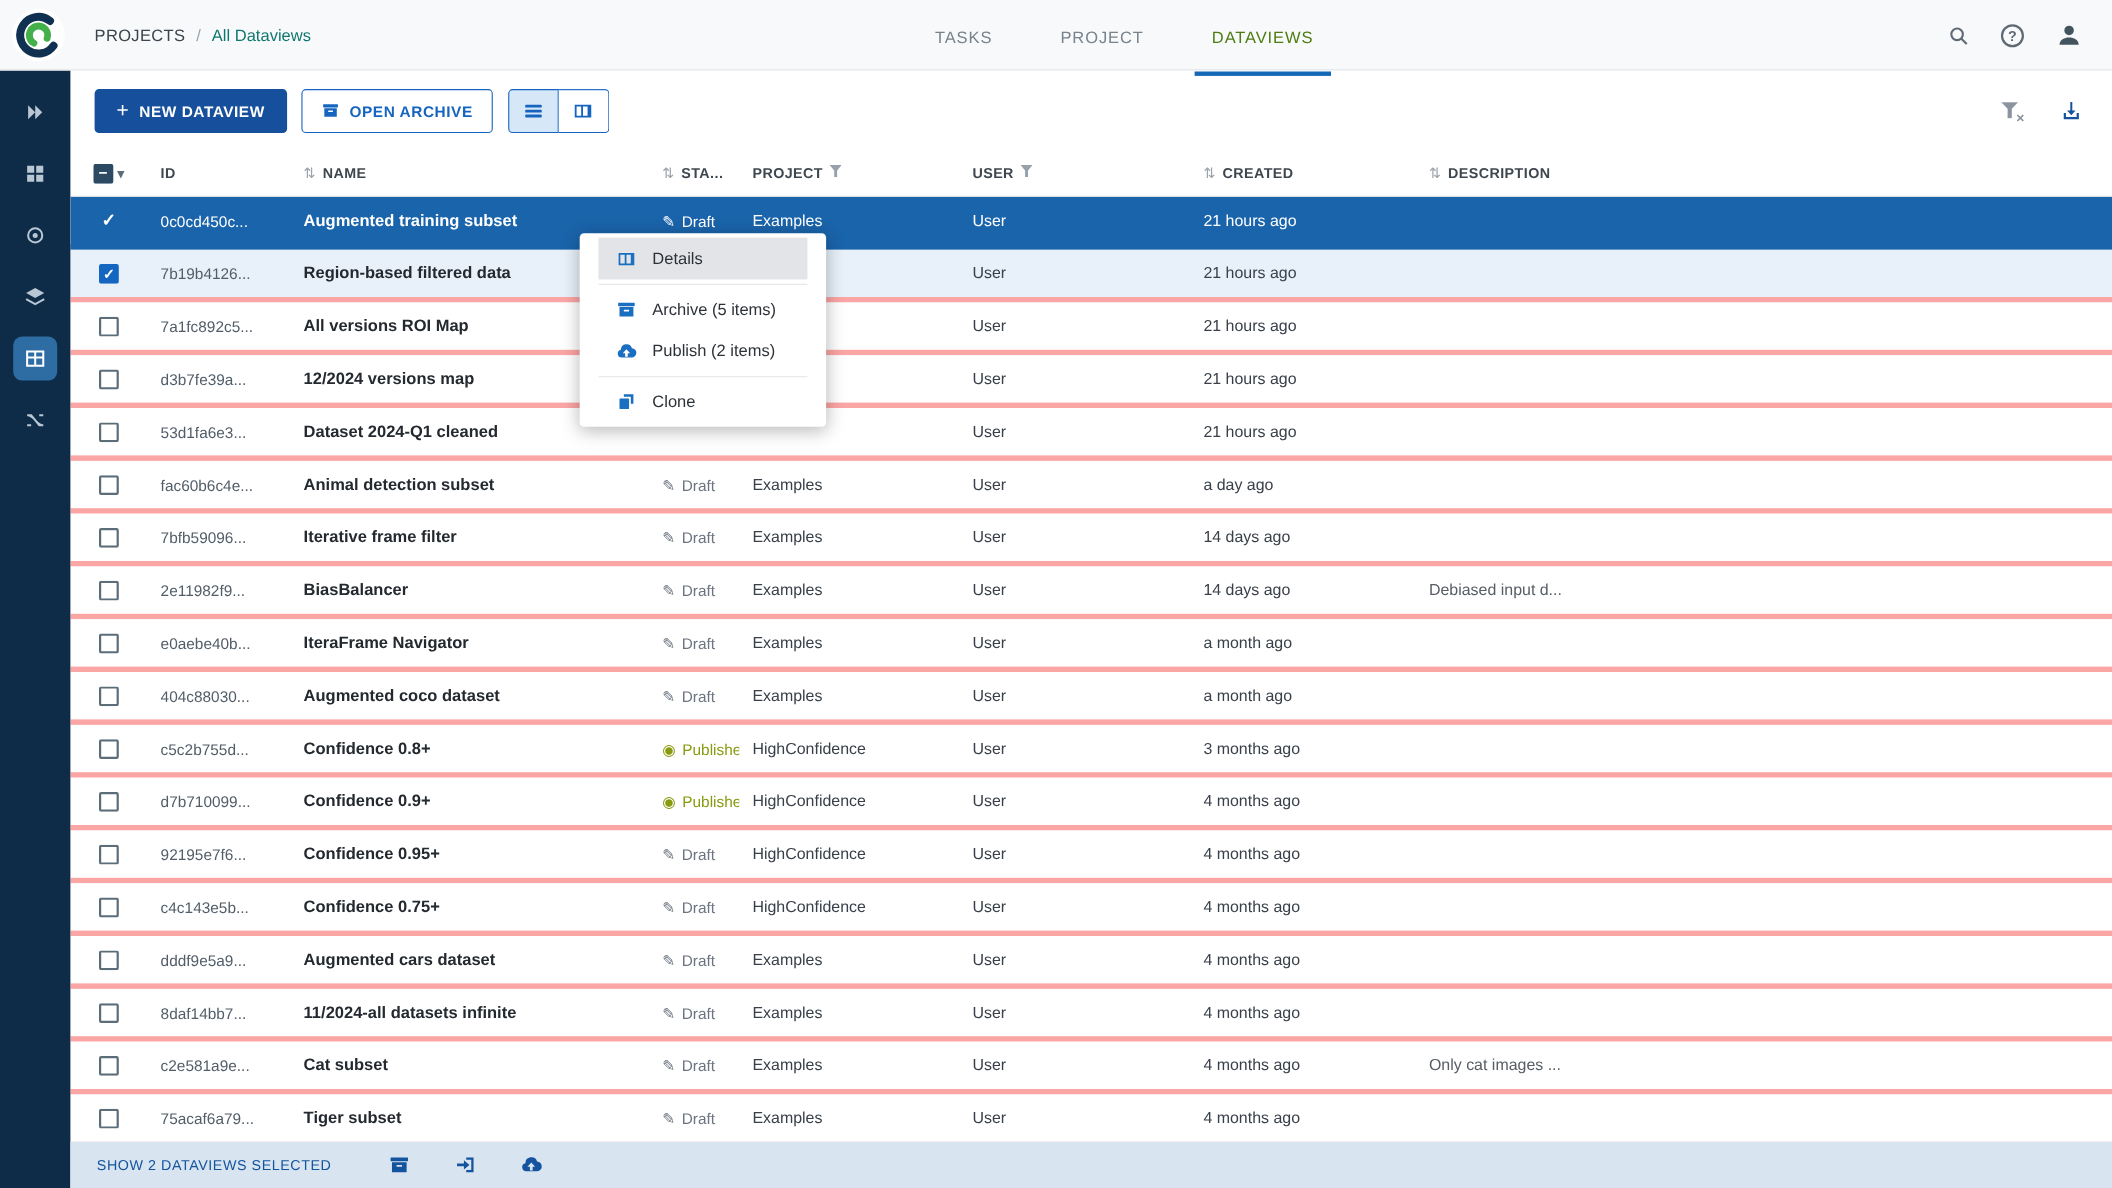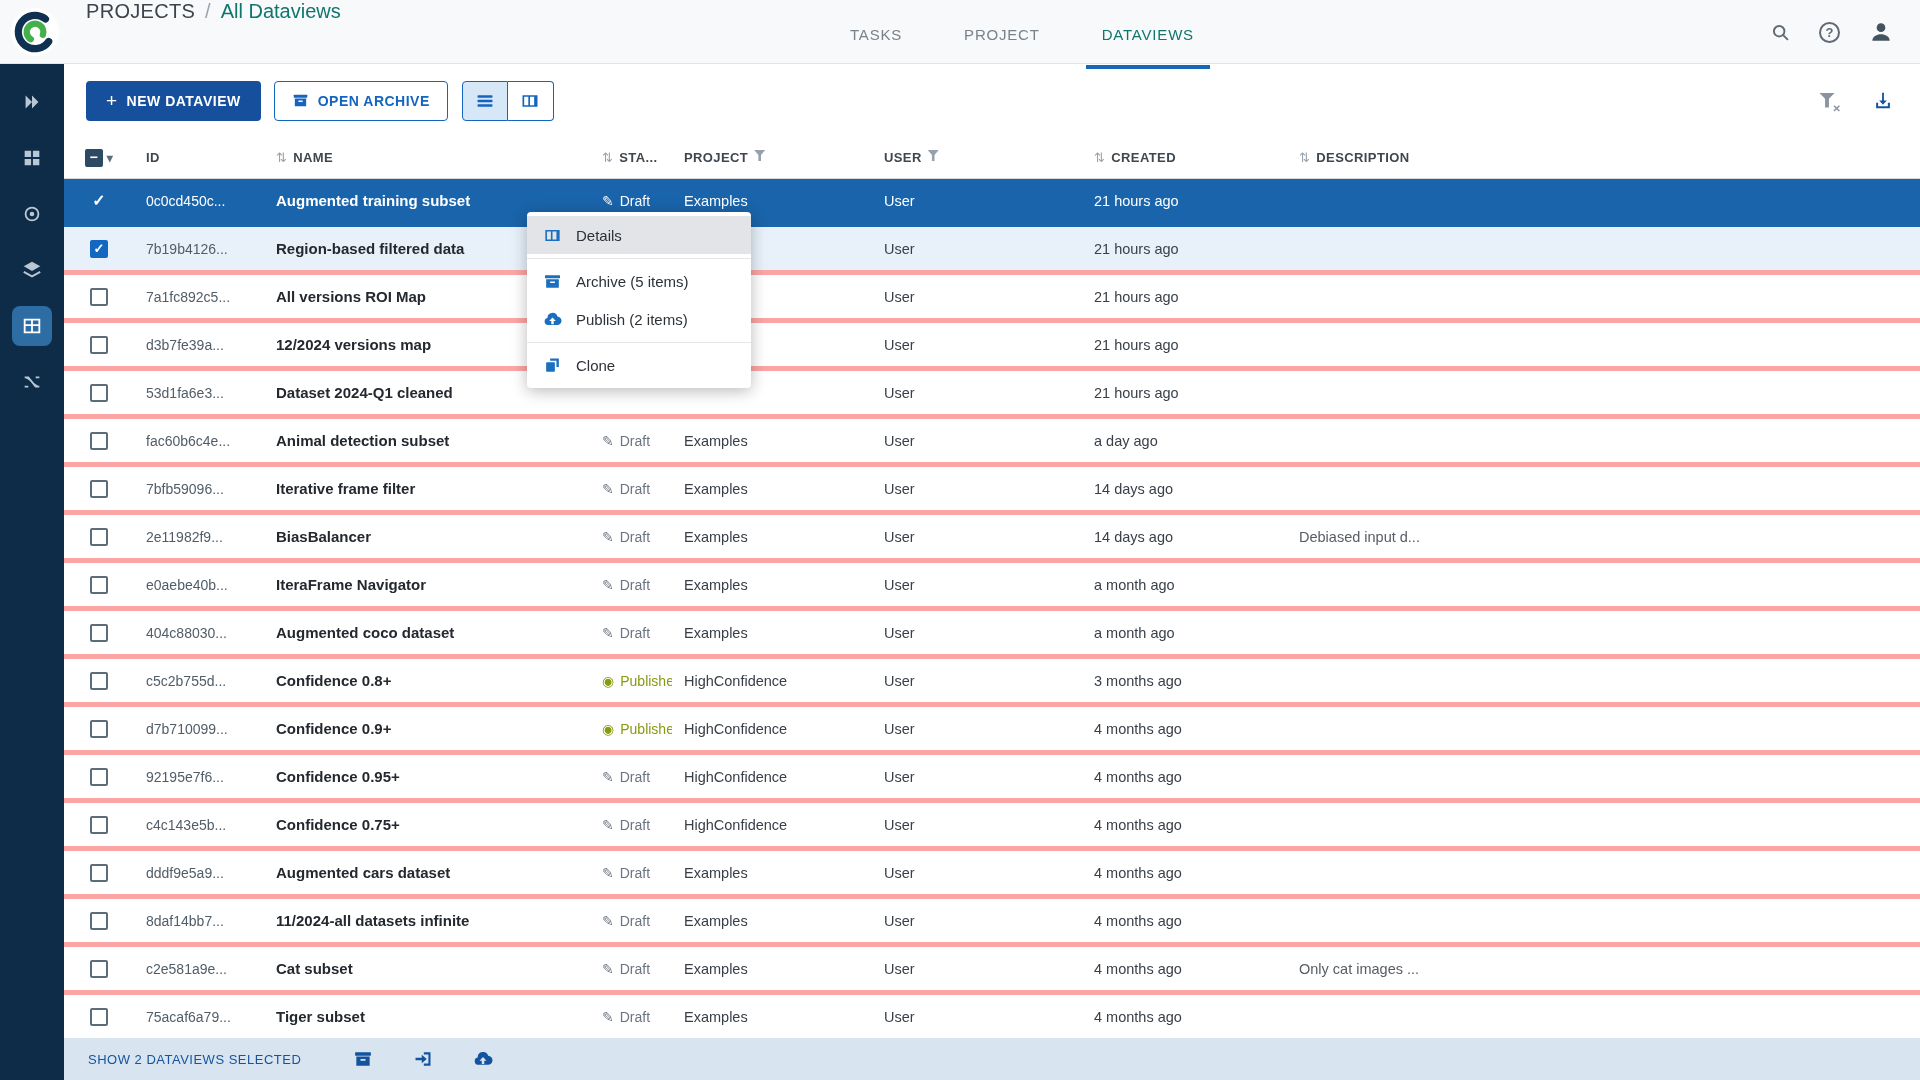--- a/index.html
+++ b/index.html
@@ -3,28 +3,28 @@
 <meta charset="utf-8">
 <style>
   *{box-sizing:border-box;margin:0;padding:0}
   html,body{width:1920px;height:1080px;overflow:hidden;background:#fff;
     font-family:"Liberation Sans",sans-serif;position:relative}
 
   
   .header{position:absolute;top:0;left:0;width:1920px;height:64px;background:#f8f9fb;
     border-bottom:1px solid #e1e5e9;z-index:6}
   .logo{position:absolute;left:10px;top:7px;width:50px;height:50px}
-  .breadcrumb{position:absolute;left:86px;top:0;height:64px;display:flex;align-items:flex-start;gap:10px;font-size:20px}
+  .breadcrumb{position:absolute;left:86px;top:0;height:64px;display:flex;align-items:center;gap:10px;font-size:15px}
   .crumb-root{color:#3c444c;font-weight:500;letter-spacing:.3px}
   .crumb-sep{color:#9aa4ad}
   .crumb-current{color:#0f766e}
   .tabs{position:absolute;left:846px;top:0;height:68px;display:flex;gap:54px}
   .tab{position:relative;display:flex;align-items:center;padding:0 4px;font-size:15px;
     letter-spacing:.8px;color:#78828b;cursor:pointer;font-weight:500}
-  .tab.active{color:#0f766e}
+  .tab.active{color:#4d7c0f}
   .tab.active::after{content:"";position:absolute;left:-12px;right:-12px;bottom:-1px;height:4px;background:#1568b8}
   .header-actions{position:absolute;right:26px;top:0;height:64px;display:flex;align-items:center;gap:28px}
   .h-icon{color:#5f6a75;display:flex;align-items:center;justify-content:center;cursor:pointer}
   .help-badge{width:21px;height:21px;border:2px solid #5f6a75;border-radius:50%;display:flex;
     align-items:center;justify-content:center;font-size:13px;font-weight:700;color:#5f6a75}
 
   
   .sidebar{position:absolute;left:0;top:64px;width:64px;height:1016px;background:#0e2c47;
     display:flex;flex-direction:column;align-items:center;padding-top:18px;gap:16px;z-index:5}
   .side-item{width:40px;height:40px;display:flex;align-items:center;justify-content:center;
@@ -86,21 +86,21 @@
   .row.selected .checkbox::after{font-size:16px}
   .hdr-check-wrap{display:flex;justify-content:center;align-items:center;gap:4px;padding-left:0}
   .hdr-checkbox{width:18px;height:18px;background:#2d4a63;border:2px solid #2d4a63;border-radius:2px;
     position:relative;cursor:pointer}
   .hdr-checkbox::after{content:"−";position:absolute;left:50%;top:50%;transform:translate(-50%,-55%);
     color:#fff;font-size:14px;font-weight:700}
   .caret{color:#5c6d7a;font-size:12px;cursor:pointer}
 
   
   .context-menu{position:absolute;left:527px;top:212px;width:224px;background:#fff;border-radius:4px;
-    box-shadow:0 3px 16px rgba(0,0,0,.28);padding:4px 0;z-index:20}
+    box-shadow:0 3px 16px rgba(0,0,0,.28);padding:4px 17px;z-index:20}
   .menu-item{height:38px;display:flex;align-items:center;gap:14px;padding:0 16px;font-size:15px;
     color:#2c3238;cursor:pointer}
   .menu-item.hovered{background:#e2e4e7}
   .menu-item svg{width:19px;height:19px;fill:#1b6fc0;flex:none}
   .menu-divider{height:1px;background:#e4e6e8;margin:4px 0 3px}
 
   
   .footer{position:absolute;left:64px;right:0;bottom:0;height:42px;background:#d8e4f0;
     display:flex;align-items:center;padding-left:24px;z-index:6}
   .footer-text{font-size:13px;font-weight:400;color:#14549f;letter-spacing:.5px}

